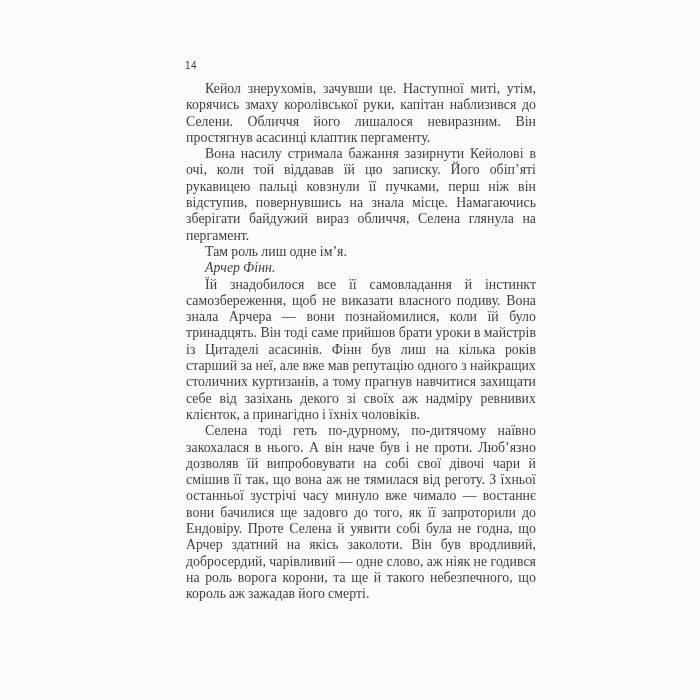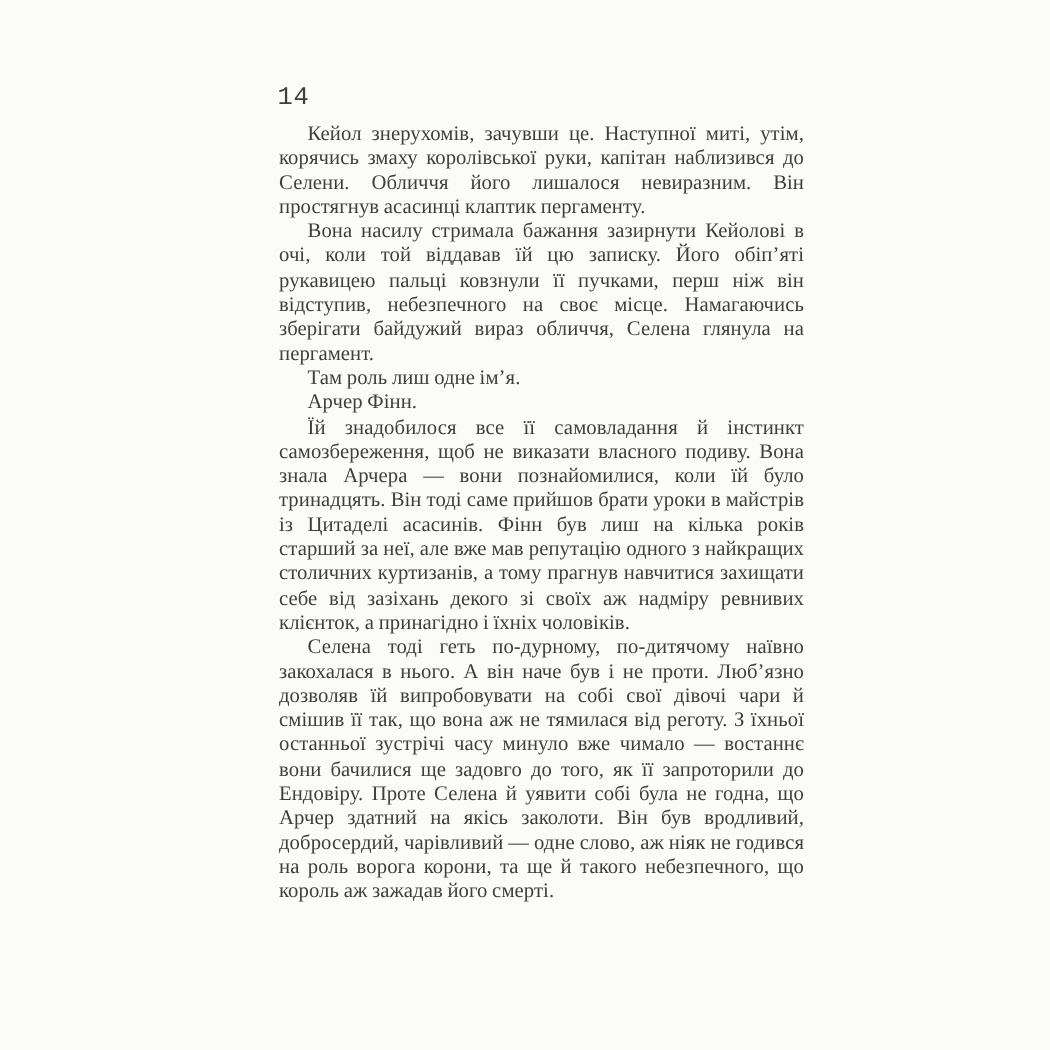--- a/index.html
+++ b/index.html
@@ -21,25 +21,25 @@
   }
   .book-page {
     position: absolute;
     inset: 0;
     background: var(--bg);
   }
   .folio {
     position: absolute;
     left: 185px;
     top: 59px;
-    font-size: 17px;
+    font-size: 10px;
     line-height: 14px;
     color: var(--ink);
     letter-spacing: 0.5px;
-    font-family: Liberation Mono, monospace;
+    font-family: Liberation Sans, sans-serif;
   }
   .text-block {
     position: absolute;
     left: 186px;
     top: 81px;
     width: 350px;
     color: var(--ink);
   }
   .text-block p {
     margin: 0;
@@ -47,28 +47,29 @@
     font-size: 13.8px;
     line-height: 16.3px;
     text-align: justify;
     text-indent: 19px;
     word-spacing: -0.4px;
     letter-spacing: 0.05px;
     color: var(--ink);
     font-family: "Liberation Serif", "DejaVu Serif", serif;
   }
   .text-block p.italic {
+    font-style: italic;
   }
 </style>
 </head>
 <body>
 
 <div class="book-page">
   <div class="folio">14</div>
   <main class="text-block">
       <p>Кейол знерухомів, зачувши це. Наступної миті, утім, корячись змаху королівської руки, капітан наблизився до Селени. Обличчя його лишалося невиразним. Він простягнув асасинці клаптик пергаменту.</p>
-      <p>Вона насилу стримала бажання зазирнути Кейолові в очі, коли той віддавав їй цю записку. Його обіп’яті рукавицею пальці ковзнули її пучками, перш ніж він відступив, небезпечного на своє місце. Намагаючись зберігати байдужий вираз обличчя, Селена глянула на пергамент.</p>
+      <p>Вона насилу стримала бажання зазирнути Кейолові в очі, коли той віддавав їй цю записку. Його обіп’яті рукавицею пальці ковзнули її пучками, перш ніж він відступив, повернувшись на знала місце. Намагаючись зберігати байдужий вираз обличчя, Селена глянула на пергамент.</p>
       <p>Там роль лиш одне ім’я.</p>
       <p class="italic">Арчер Фінн.</p>
       <p>Їй знадобилося все її самовладання й інстинкт самозбереження, щоб не виказати власного подиву. Вона знала Арчера — вони познайомилися, коли їй було тринадцять. Він тоді саме прийшов брати уроки в майстрів із Цитаделі асасинів. Фінн був лиш на кілька років старший за неї, але вже мав репутацію одного з найкращих столичних куртизанів, а тому прагнув навчитися захищати себе від зазіхань декого зі своїх аж надміру ревнивих клієнток, а принагідно і їхніх чоловіків.</p>
       <p>Селена тоді геть по-дурному, по-дитячому наївно закохалася в нього. А він наче був і не проти. Люб’язно дозволяв їй випробовувати на собі свої дівочі чари й смішив її так, що вона аж не тямилася від реготу. З їхньої останньої зустрічі часу минуло вже чимало — востаннє вони бачилися ще задовго до того, як її запроторили до Ендовіру. Проте Селена й уявити собі була не годна, що Арчер здатний на якісь заколоти. Він був вродливий, добросердий, чарівливий — одне слово, аж ніяк не годився на роль ворога корони, та ще й такого небезпечного, що король аж зажадав його смерті.</p>
     </main>
 </div>
 
 </body></html>

